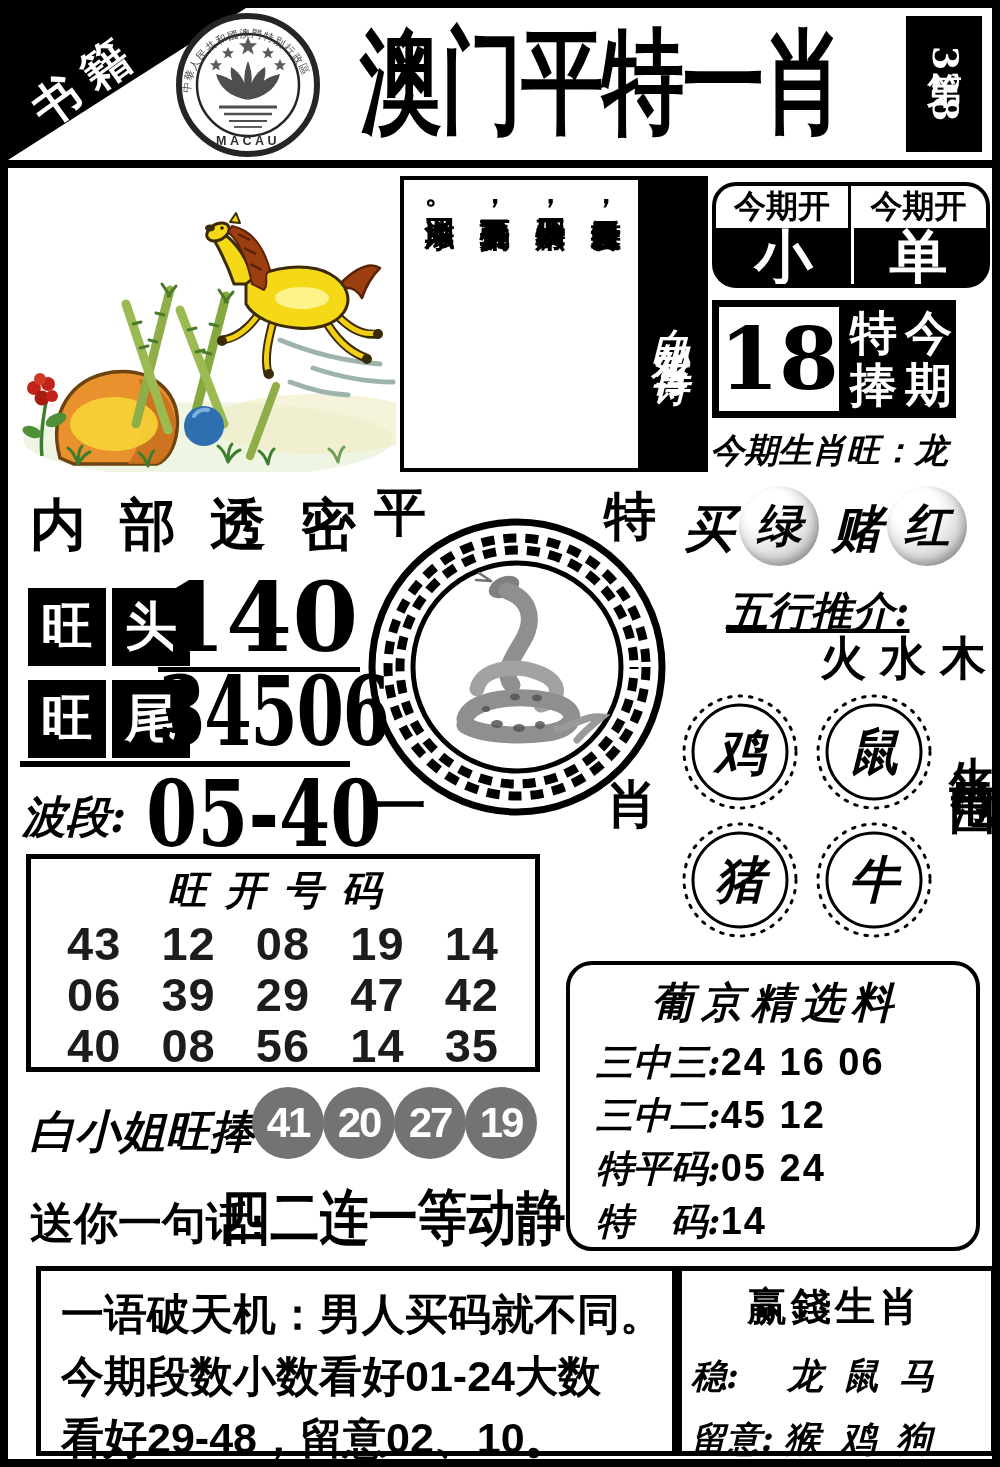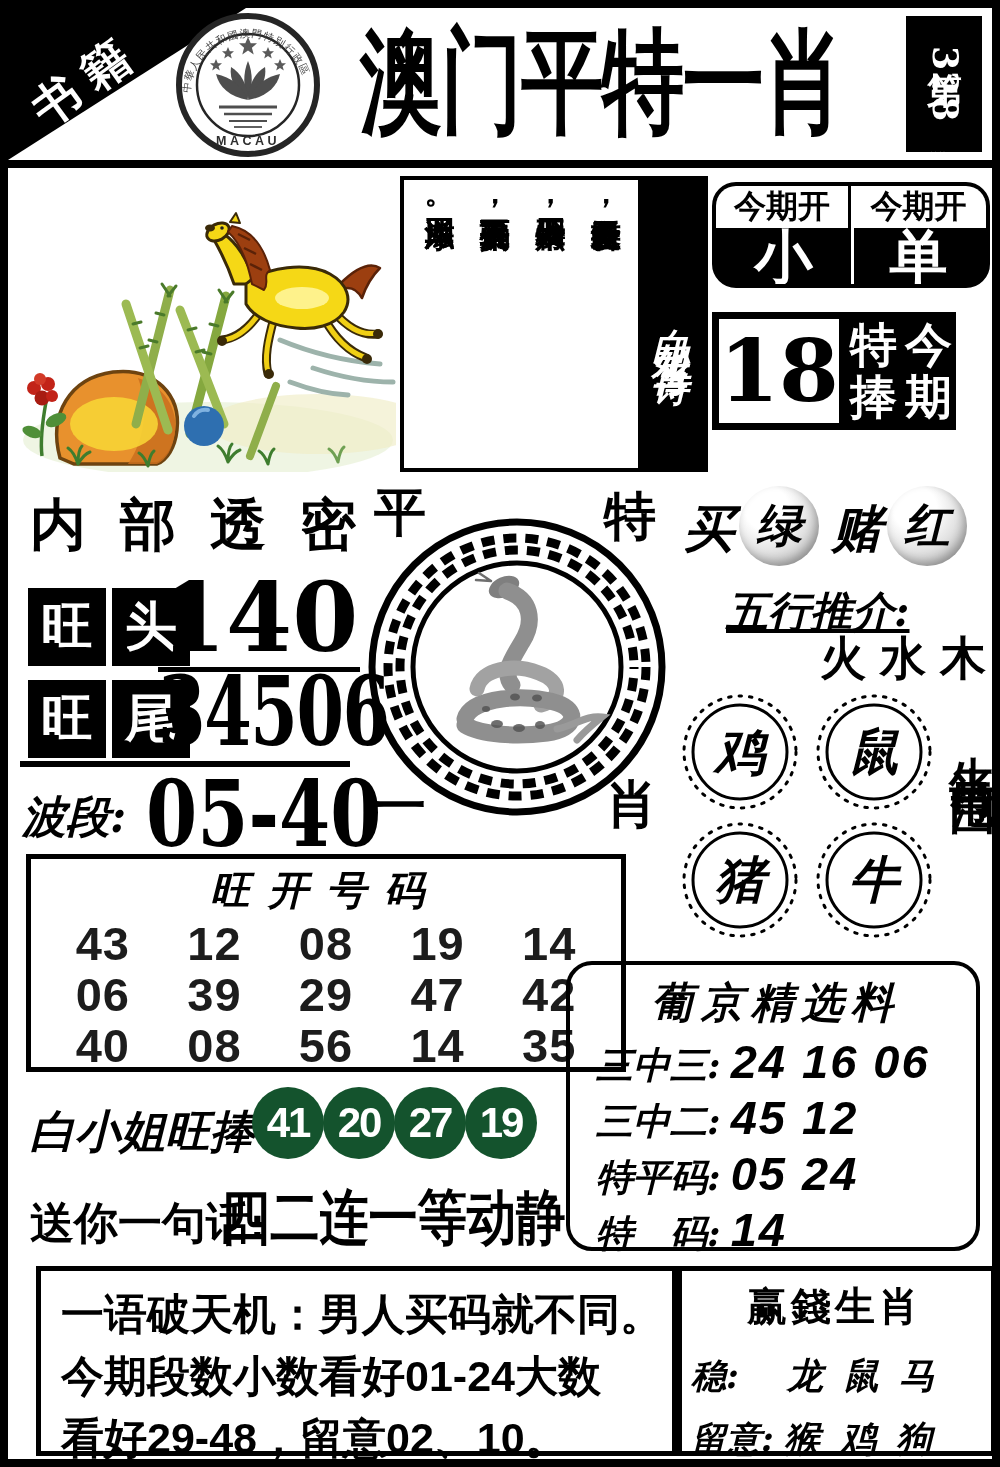--- a/index.html
+++ b/index.html
@@ -46,21 +46,21 @@
               overflow:hidden;}
   .open-col{flex:1;display:flex;flex-direction:column;}
   .open-col .hd{height:42px;background:#fff;color:#000;font-size:32px;display:flex;
                 align-items:center;justify-content:center;}
   .open-col:first-child .hd{border-right:3px solid #000;}
   .open-col .vl{flex:1;color:#fff;font-size:58px;display:flex;align-items:center;
                 justify-content:center;line-height:1;}
   .open-divider{position:absolute;left:50%;top:42px;bottom:0;width:3px;background:#fff;}
 
   
-  .special-panel{left:704px;top:292px;width:244px;height:118px;display:flex;margin-top:12px;}
+  .special-panel{left:704px;top:292px;width:244px;height:118px;display:flex;}
   .sp-num{width:134px;background:#fff;border:7px solid #000;box-sizing:border-box;
           display:flex;align-items:center;justify-content:center;
           font-family:"DejaVu Serif",serif;font-weight:bold;font-size:86px;line-height:1;}
   .sp-tags{flex:1;background:#000;color:#fff;display:grid;
            grid-template-columns:1fr 1fr;align-content:center;justify-items:center;
            row-gap:0;font-size:47px;line-height:52px;font-family:"DejaVu Serif",serif;
            font-weight:bold;}
 
   .zodiac-hot{left:702px;top:420px;width:290px;font-size:34px;white-space:nowrap;}
 
@@ -91,45 +91,45 @@
 
   
   .zcircle{width:128px;height:128px;}
   .zcircle svg{position:absolute;left:0;top:0;}
   .zchar{position:absolute;left:0;top:0;width:128px;height:128px;display:flex;
          align-items:center;justify-content:center;font-size:50px;}
   .range-label{left:934px;top:710px;}
   .range-label span{writing-mode:vertical-rl;font-size:47px;letter-spacing:12px;}
 
   
-  .hot-table{left:18px;top:846px;width:600px;height:218px;border:5px solid #000;
+  .hot-table{left:18px;top:846px;width:514px;height:218px;border:5px solid #000;
              box-sizing:border-box;}
   .hot-title{text-align:center;font-size:40px;letter-spacing:18px;margin-top:4px;}
   .hot-row{display:grid;grid-template-columns:repeat(5,1fr);padding:0 16px;
            font-size:47px;font-weight:bold;color:#1c1c1c;text-align:center;
            line-height:51px;letter-spacing:1px;}
 
   
   .rec-label{left:22px;top:1094px;font-size:45px;white-space:nowrap;}
   .numballs{left:244px;top:1079px;display:flex;}
-  .numball{width:72px;height:72px;border-radius:50%;background:#14532d;color:#fff;
+  .numball{width:72px;height:72px;border-radius:50%;background:#737373;color:#fff;
            display:flex;align-items:center;justify-content:center;font-size:42px;
            font-weight:bold;margin-right:-1px;letter-spacing:-2px;}
   .msg-label{left:22px;top:1186px;font-size:44px;white-space:nowrap;}
   .msg-value{left:213px;top:1170px;font-size:60px;font-family:"DejaVu Serif",serif;
              font-weight:bold;transform:scaleX(.82);transform-origin:left;white-space:nowrap;}
 
   
   .picks-box{left:558px;top:953px;width:414px;height:290px;border:4px solid #000;
              border-radius:26px;box-sizing:border-box;padding:6px 0 0 26px;}
   .picks-title{text-align:center;font-size:42px;letter-spacing:8px;margin:4px 20px 8px 0;}
   .pick-row{display:flex;align-items:baseline;margin-top:9px;line-height:44px;}
   .pick-label{font-size:37px;white-space:pre;}
-  .pick-value{font-size:47px;font-family:"Liberation Sans",sans-serif;font-weight:bold;
-              font-style:italic;margin-left:10px;letter-spacing:2px;}
+  .pick-value{font-size:38px;font-family:"Liberation Sans",sans-serif;font-weight:bold;
+              letter-spacing:2px;}
 
   
   .tip-box{left:28px;top:1258px;width:646px;height:190px;border:5px solid #000;
            box-sizing:border-box;padding:12px 0 0 20px;}
   .tip-box p{margin:0;font-size:43px;line-height:62px;font-weight:bold;white-space:nowrap;}
   .win-box{left:664px;top:1258px;width:324px;height:190px;border:5px solid #000;
            box-sizing:border-box;padding:8px 12px 0 14px;}
   .win-title{text-align:center;font-size:40px;letter-spacing:4px;}
   .win-row{display:flex;align-items:baseline;margin-top:14px;}
   .win-label{font-size:35px;}
@@ -298,20 +298,21 @@
   <div class="abs special-panel">
     <div class="sp-num">18</div>
     <div class="sp-tags">
       <span>特</span>
       <span>今</span>
       <span>捧</span>
       <span>期</span>
     </div>
   </div>
 
+  <div class="abs zodiac-hot fc">今期生肖旺：龙</div>
 
   <div class="abs inner-heading fs">内部透密</div>
 
   <div class="abs sq fh" style="left:20px;top:580px;">旺</div>
   <div class="abs sq fh" style="left:104px;top:580px;">头</div>
   <div class="abs bignum underline-140" style="left:150px;top:562px;">140</div>
 
   <div class="abs sq fh" style="left:20px;top:672px;">旺</div>
   <div class="abs sq fh" style="left:104px;top:672px;">尾</div>
   <div class="abs bignum" style="left:150px;top:656px;transform:scaleX(.72);transform-origin:left;letter-spacing:-2px;">34506</div>

